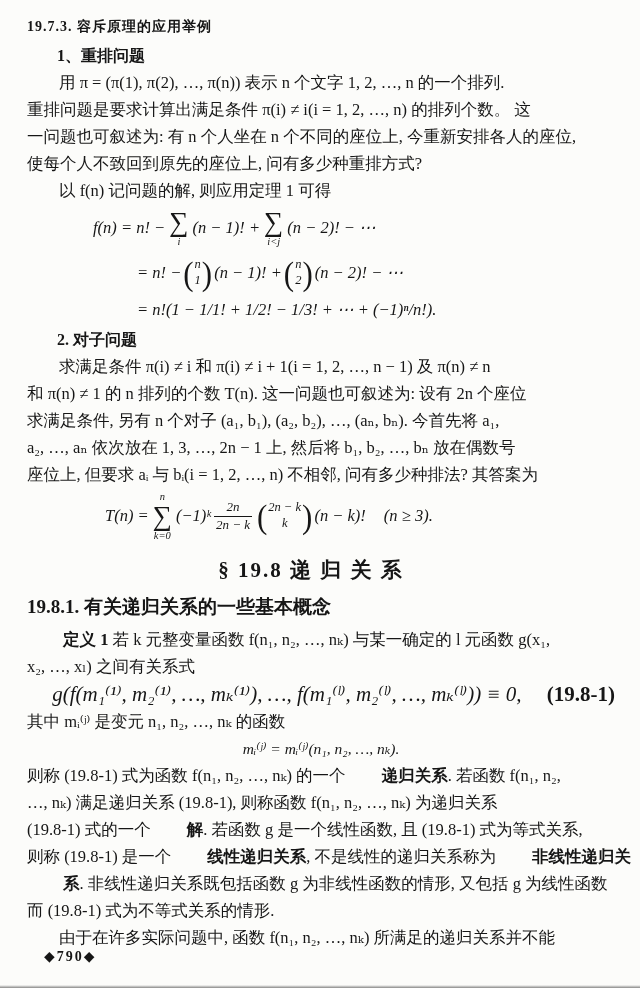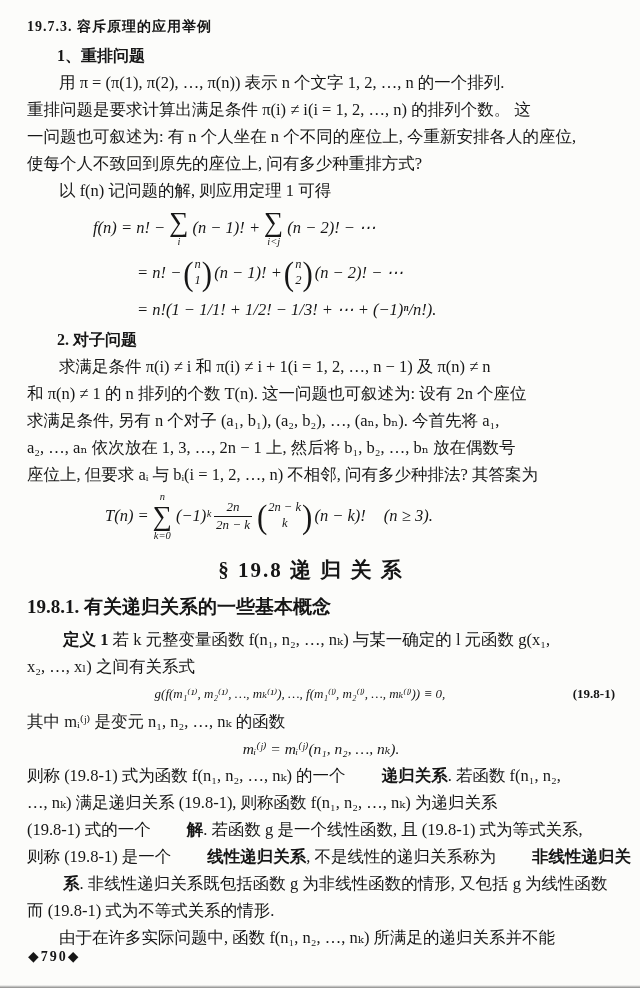--- a/index.html
+++ b/index.html
@@ -32,25 +32,25 @@
   .sum .sigma{font-size:27px;line-height:1;font-style:normal;}
   .sum .lim{font-size:10.5px;line-height:1.1;font-style:italic;}
   .binom{display:inline-flex;align-items:center;margin:0 2px;}
   .bp{font-size:31px;font-weight:400;line-height:1;transform:scaleY(1.1);font-style:normal;}
   .bcol{display:inline-flex;flex-direction:column;align-items:center;font-size:12.5px;line-height:1.25;padding:0 1px;}
   .frac{display:inline-flex;flex-direction:column;align-items:center;font-size:13px;line-height:1.25;margin:0 3px;}
   .frac .den{border-top:1.3px solid #161616;padding:0 2px;}
   .mb2{padding-left:78px;min-height:52px;}
   .cond{margin-left:18px;}
   
-  .eq-row{display:flex;align-items:center;font-size:13px;line-height:28px;}
+  .eq-row{display:flex;align-items:center;font-size:21px;line-height:28px;}
   .eq-body{flex:1;text-align:center;font-style:italic;}
   .eq-num{font-style:normal;font-weight:600;white-space:nowrap;}
   .eq-center{text-align:center;font-style:italic;font-size:15.5px;line-height:27px;}
-  .pageno{position:absolute;left:28px;top:948px;font-size:14px;font-weight:700;letter-spacing:2px;}
+  .pageno{position:absolute;left:44px;top:948px;font-size:14px;font-weight:700;letter-spacing:2px;}
   .scan-edge{position:absolute;left:0;bottom:0;width:100%;height:3px;background:linear-gradient(to bottom,rgba(0,0,0,0),rgba(40,40,40,.55));}
 </style>
 </head>
 <body>
 
 <div class="page">
 
   <div class="h1">19.7.3. 容斥原理的应用举例</div>
 
   <div class="subhead">1、重排问题</div>

